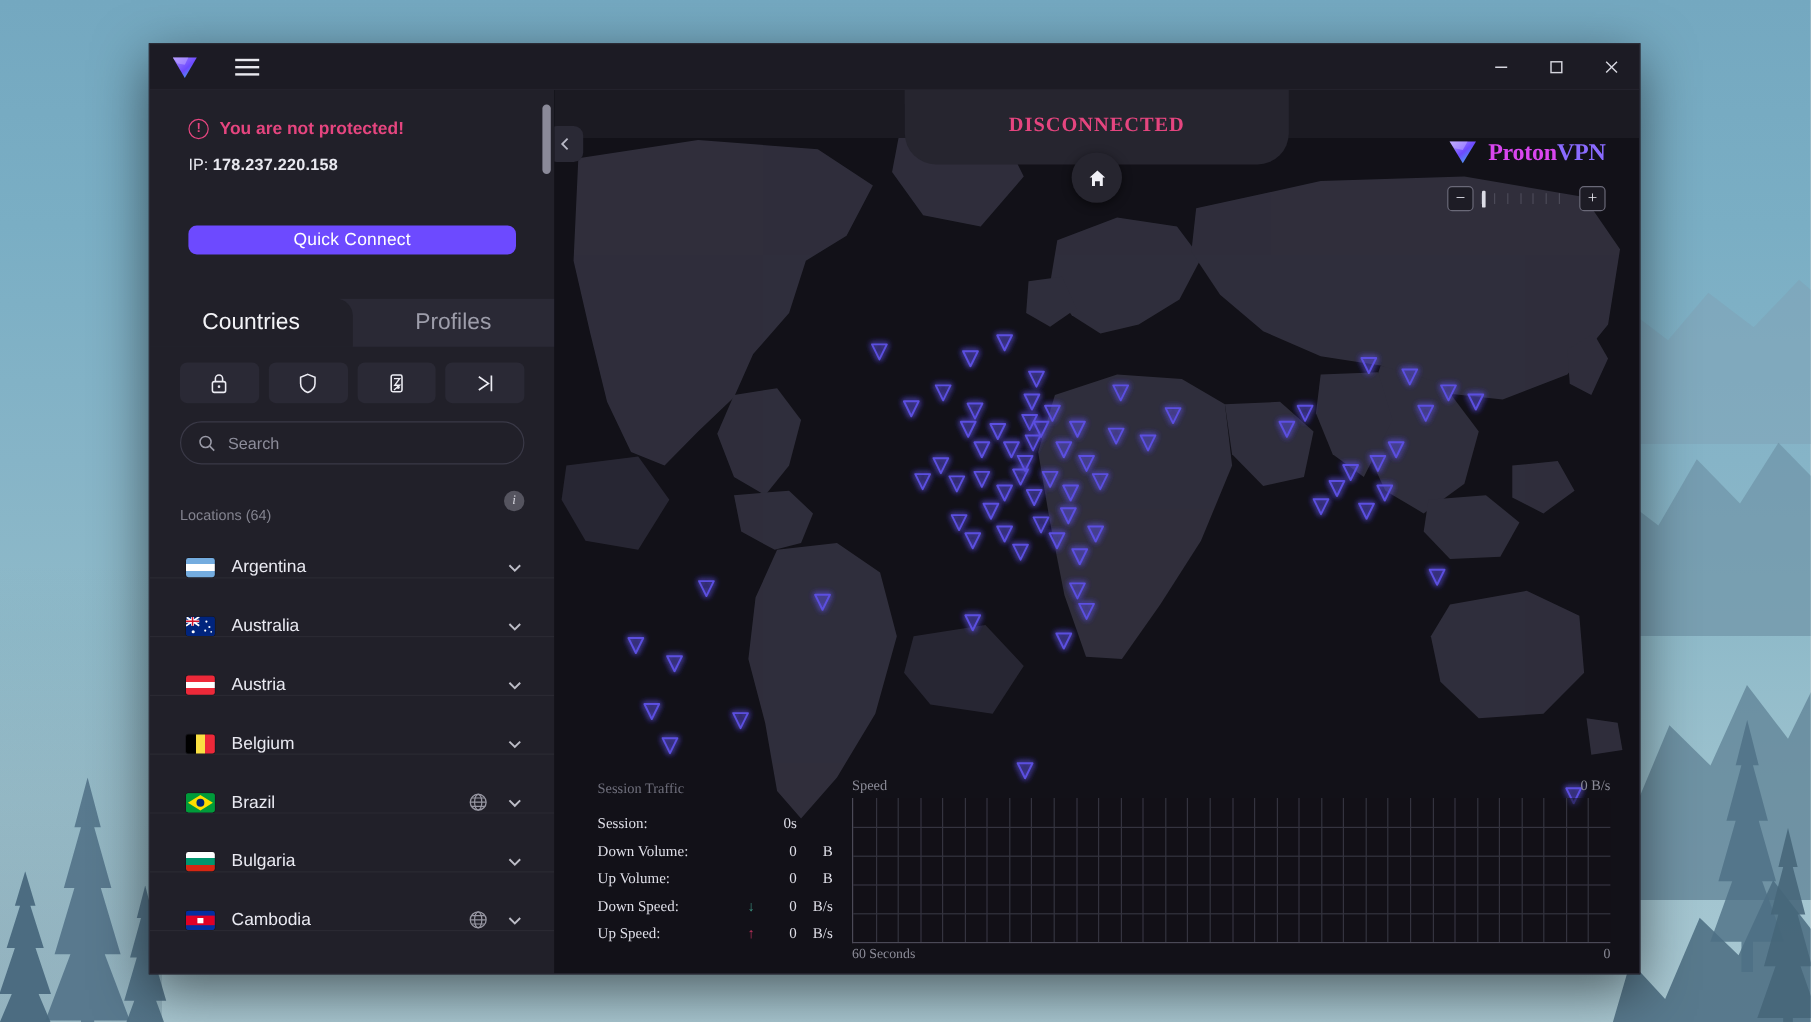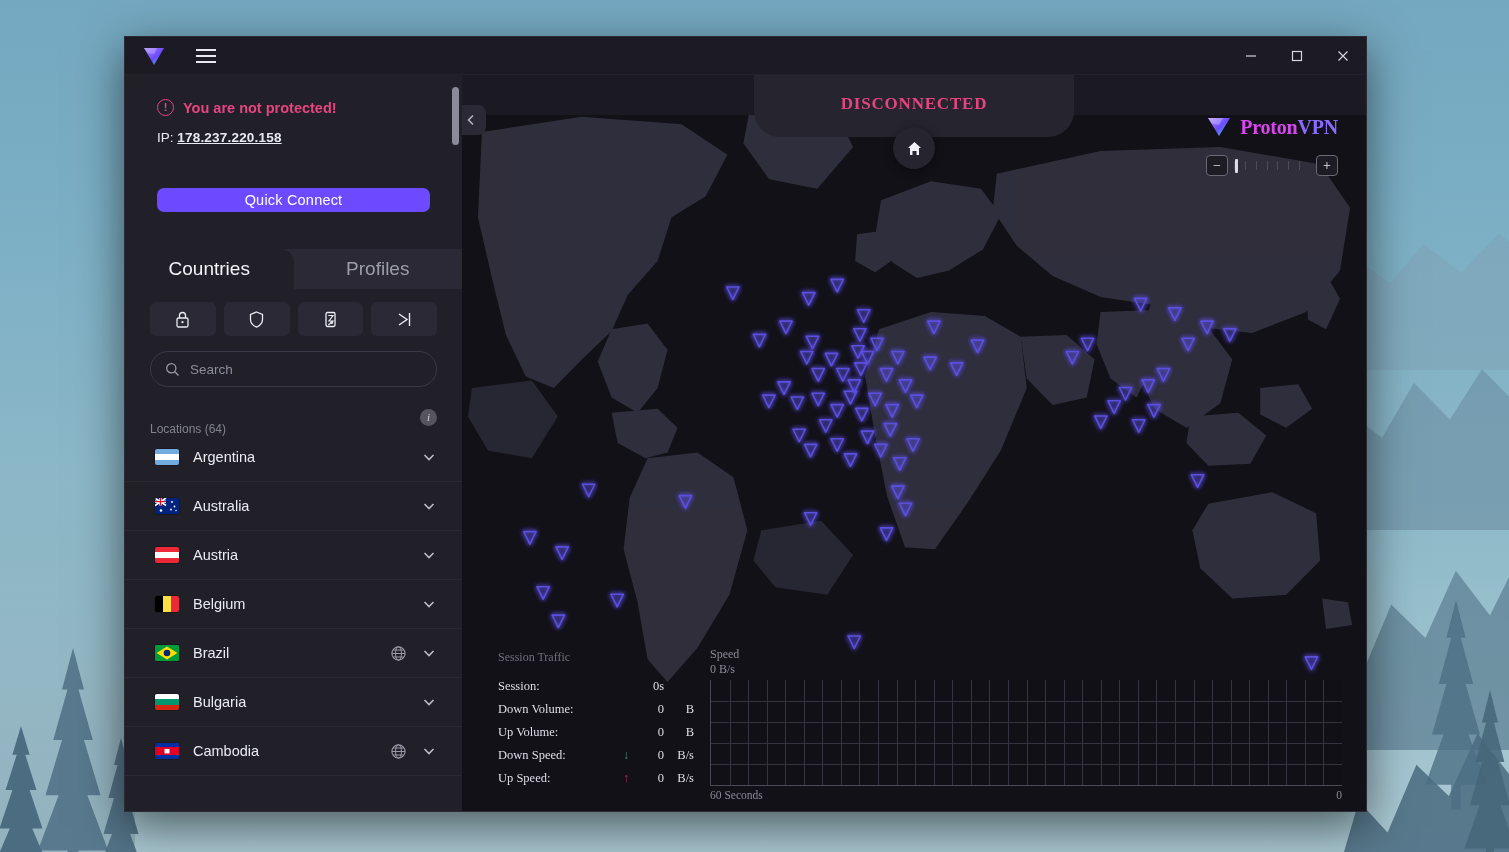--- a/index.html
+++ b/index.html
@@ -83,21 +83,21 @@
   #warn-icon {
     width: 17px; height: 17px; border: 1.6px solid #e5457f;
     border-radius: 50%; display:flex; align-items:center;
     justify-content:center; font-size: 11px; line-height: 1;
     font-weight: bold; flex: 0 0 17px;
   }
   #ip-line {
     margin-top: 14px; font-size: 13.5px; color: #e9e9f0;
   }
   #ip-line .lbl { font-weight: normal; color: #e9e9f0; }
-  #ip-line .val { font-weight: bold; letter-spacing: .2px; text-decoration: underline; }
+  #ip-line .val { font-weight: bold; letter-spacing: .2px; }
 
   #quick-connect {
     margin: 43px 32px 0 32px; height: 24px; border: none;
     border-radius: 7px; background: #6d4aff; color: #fff;
     font-size: 14.5px; font-family: inherit; cursor: pointer;
     letter-spacing: .2px;
   }
 
   
   #tabs { margin-top: 37px; height: 40px; display: flex;
@@ -142,21 +142,21 @@
     color: #d6d6de; font-size: 11px; font-style: italic;
     display: flex; align-items: center; justify-content: center;
     font-family: "Liberation Serif", serif; cursor: pointer;
   }
 
   
   #country-list {
     margin-top: 6px; flex: 1; overflow: hidden; position: relative;
   }
   .country-row {
-    height: 49px; display: flex; align-items: center;
+    height: 49px; display: flex; align-items: flex-end;
     padding: 0 25px 0 30px; gap: 14px; cursor: pointer;
     border-bottom: 1px solid rgba(255,255,255,.045);
   }
   .flag {
     width: 24px; height: 16px; flex: 0 0 24px; border-radius: 2px;
     overflow: hidden; position: relative; box-shadow: 0 0 0 .5px rgba(0,0,0,.4);
   }
   .cname { flex: 1; font-size: 14.5px; color: #eaeaf2; }
   .globe-ico { width: 17px; height: 17px; opacity: .72; }
   .chev { width: 16px; height: 16px; opacity: .85; }
@@ -243,21 +243,21 @@
     color: #dfdfe8;
   }
   .srow .k { flex: 1; }
   .srow .arrow { width: 16px; text-align: center; font-size: 12px; }
   .srow .v { width: 30px; text-align: right; }
   .srow .u { width: 34px; text-align: right; padding-right: 4px; }
   .dn { color: #3b8f7e; }
   .up { color: #c3325e; }
 
   #speed-col { flex: 1; padding-left: 12px; display: flex; flex-direction: column; }
-  #speed-head { display: flex; font-size: 12px; color: #8b8b97; margin-bottom: 3px; flex-direction: column; }
+  #speed-head { display: flex; font-size: 12px; color: #8b8b97; margin-bottom: 3px; }
   #speed-head .l { flex: 1; }
   #graph {
     flex: 1; border-left: 1px solid #4a4956; border-bottom: 1px solid #4a4956;
     position: relative; background: rgba(18,17,24,.55);
   }
   #graph .gv { position: absolute; top: 0; bottom: 0; width: 1px; background: #34333f; }
   #graph .gh { position: absolute; left: 0; right: 0; height: 1px; background: #34333f; }
   #speed-foot { display: flex; font-size: 11.5px; color: #8b8b97; margin-top: 3px; }
   #speed-foot .l { flex: 1; }
 </style>

